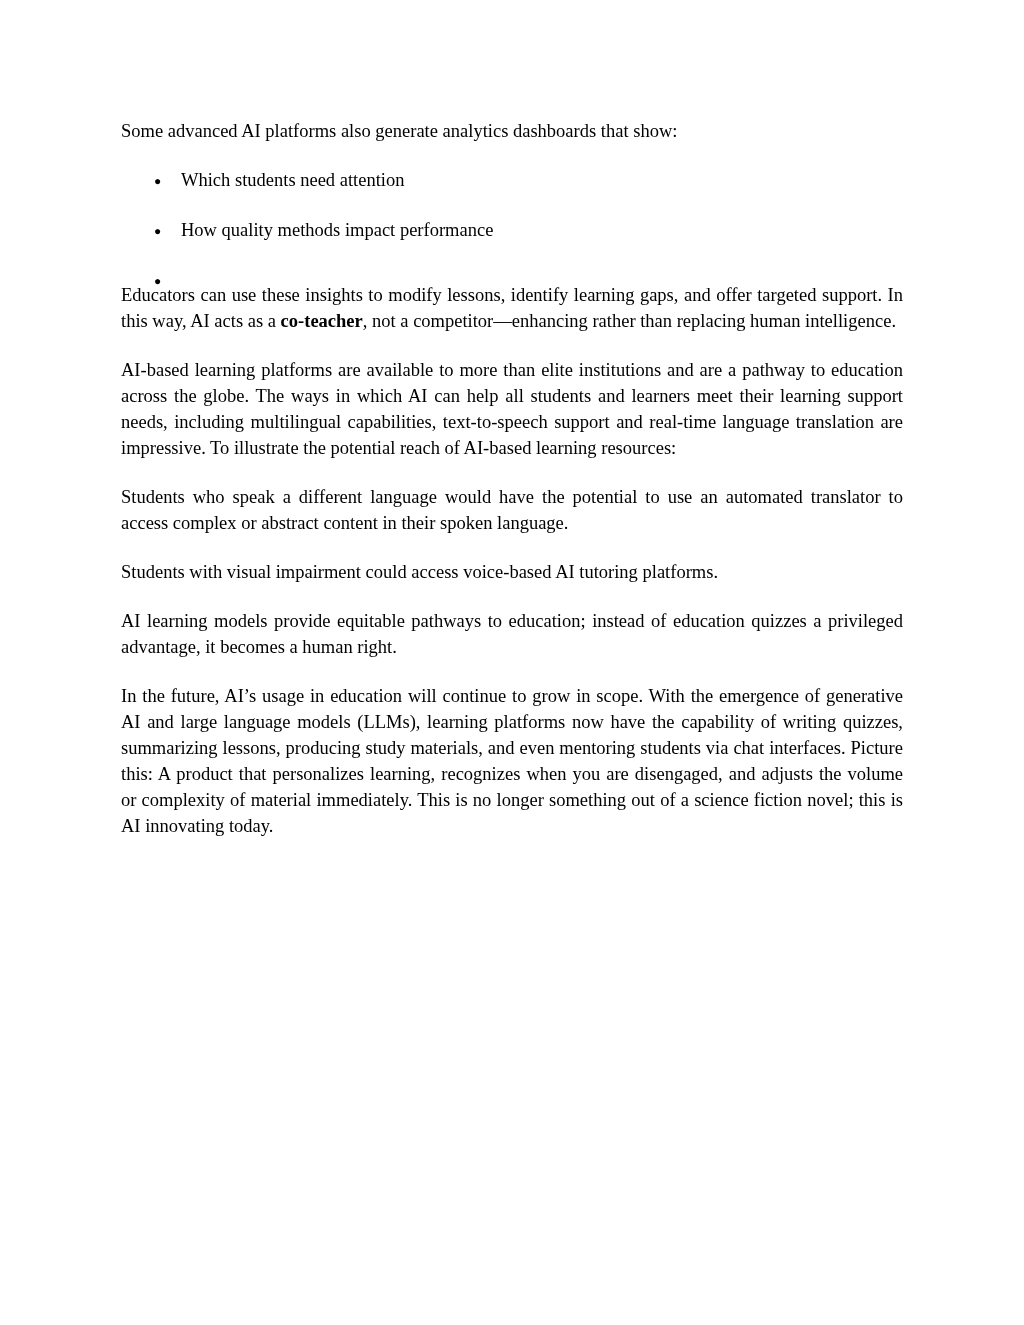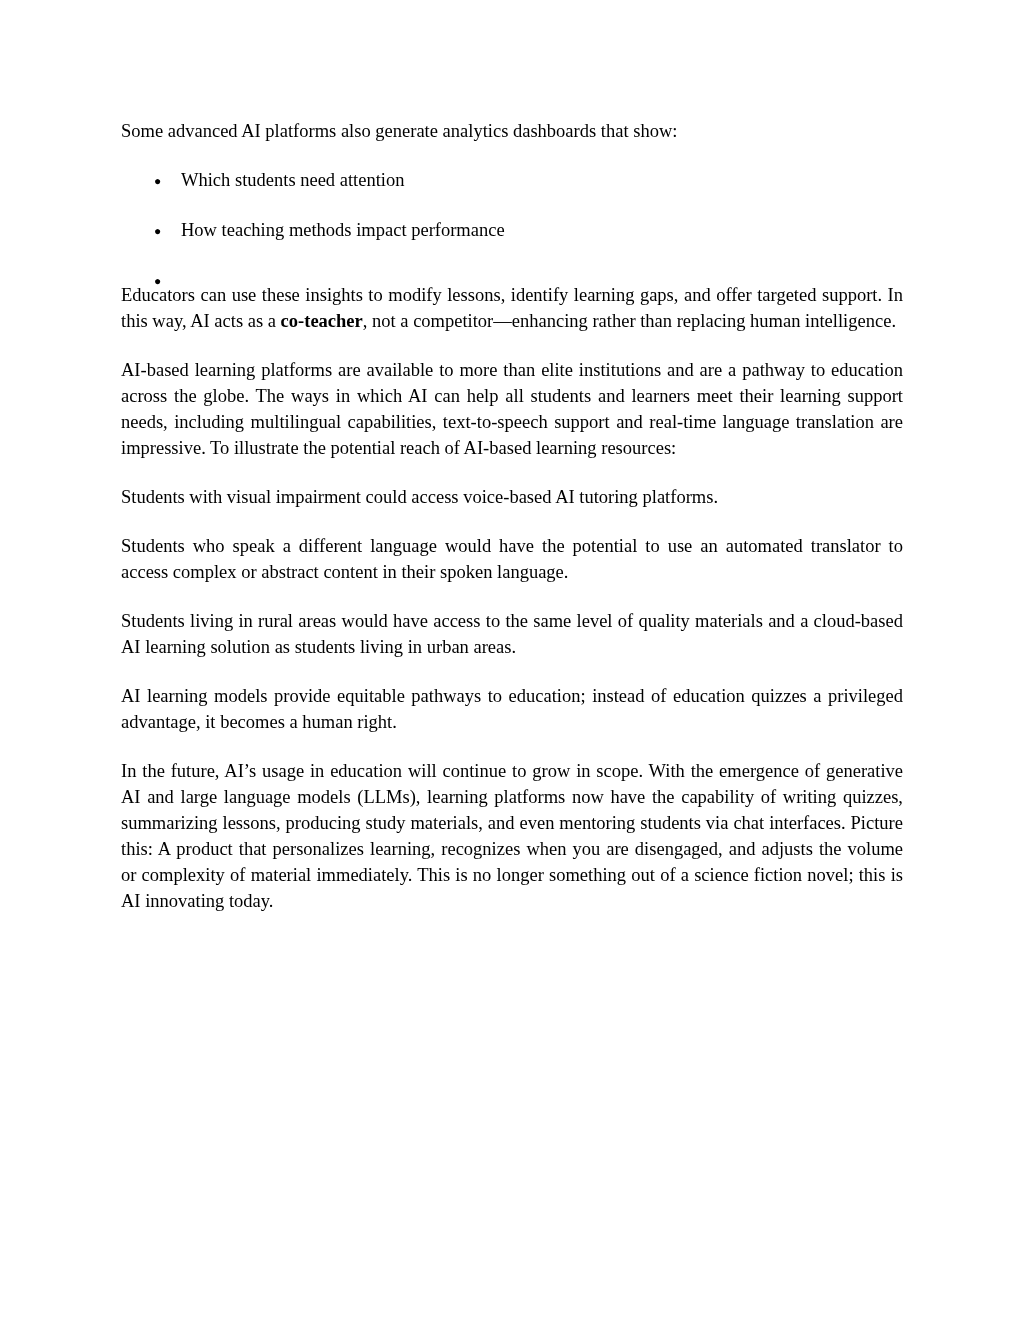--- a/index.html
+++ b/index.html
@@ -66,36 +66,35 @@
 
   <p class="body-text">Some advanced AI platforms also generate analytics dashboards that show:</p>
 
   <ul class="bullet-list">
     <li class="bullet-item">
       <span class="bullet-marker">●</span>
       <span>Which students need attention</span>
     </li>
     <li class="bullet-item">
       <span class="bullet-marker">●</span>
-      <span>How teaching methods impact performance</span>
+      <span>How quality methods impact performance</span>
     </li>
     <li class="bullet-item">
       <span class="bullet-marker">●</span>
     </li>
   </ul>
 
   <p class="body-text"><span>Educators can use these insights to modify lessons, identify learning gaps, and offer targeted support. In this way, AI acts as a </span><span class="bold-inline">co-teacher</span><span>, not a competitor—enhancing rather than replacing human intelligence.</span></p>
 
 
   <p class="body-text">AI-based learning platforms are available to more than elite institutions and are a pathway to education across the globe. The ways in which AI can help all students and learners meet their learning support needs, including multilingual capabilities, text-to-speech support and real-time language translation are impressive. To illustrate the potential reach of AI-based learning resources:</p>
 
+  <p class="body-text">Students who speak a different language would have the potential to use an automated translator to access complex or abstract content in their spoken language.</p>
+
   <p class="body-text">Students with visual impairment could access voice-based AI tutoring platforms.</p>
 
-  <p class="body-text">Students who speak a different language would have the potential to use an automated translator to access complex or abstract content in their spoken language.</p>
-
-  <p class="body-text">Students living in rural areas would have access to the same level of quality materials and a cloud-based AI learning solution as students living in urban areas.</p>
 
   <p class="body-text">AI learning models provide equitable pathways to education; instead of education quizzes a privileged advantage, it becomes a human right.</p>
 
 
   <p class="body-text">In the future, AI’s usage in education will continue to grow in scope. With the emergence of generative AI and large language models (LLMs), learning platforms now have the capability of writing quizzes, summarizing lessons, producing study materials, and even mentoring students via chat interfaces. Picture this: A product that personalizes learning, recognizes when you are disengaged, and adjusts the volume or complexity of material immediately. This is no longer something out of a science fiction novel; this is AI innovating today.</p>
 
 </div>
 
 </body></html>

